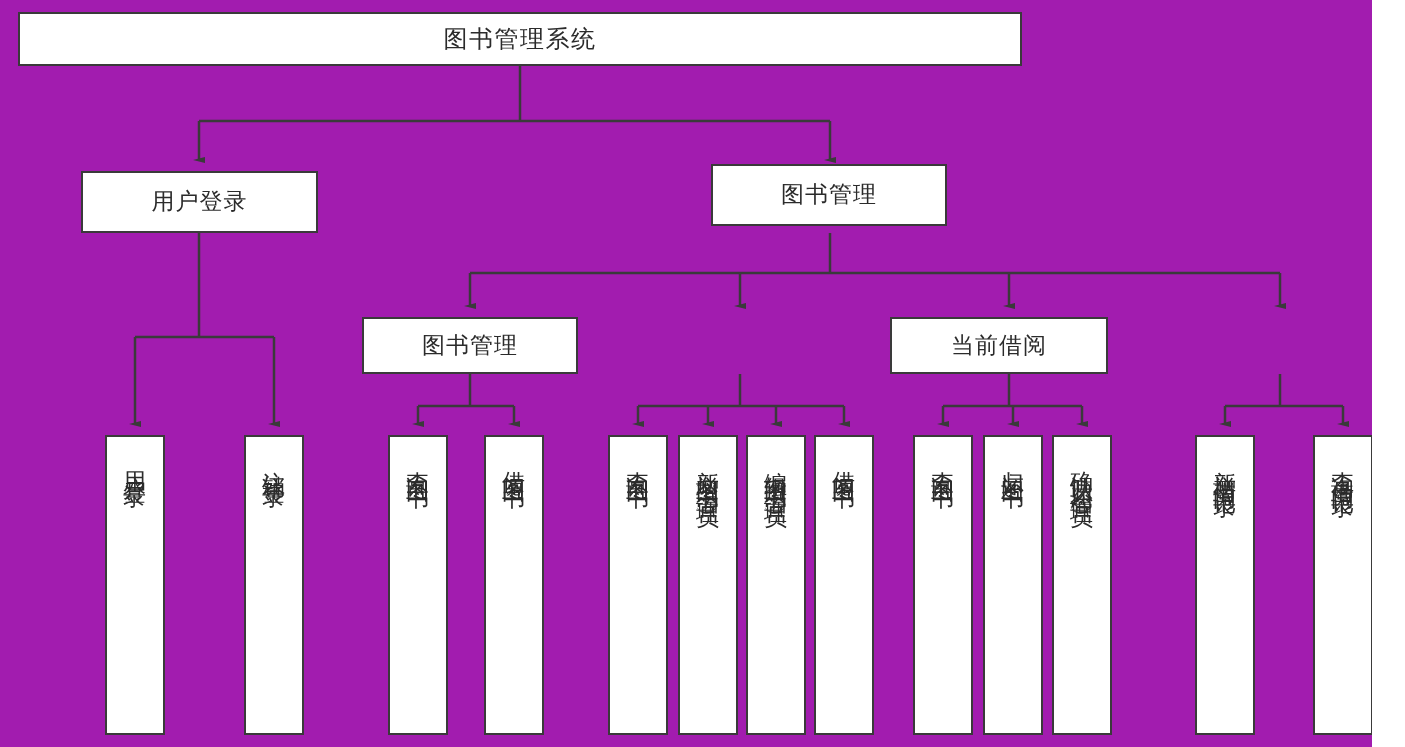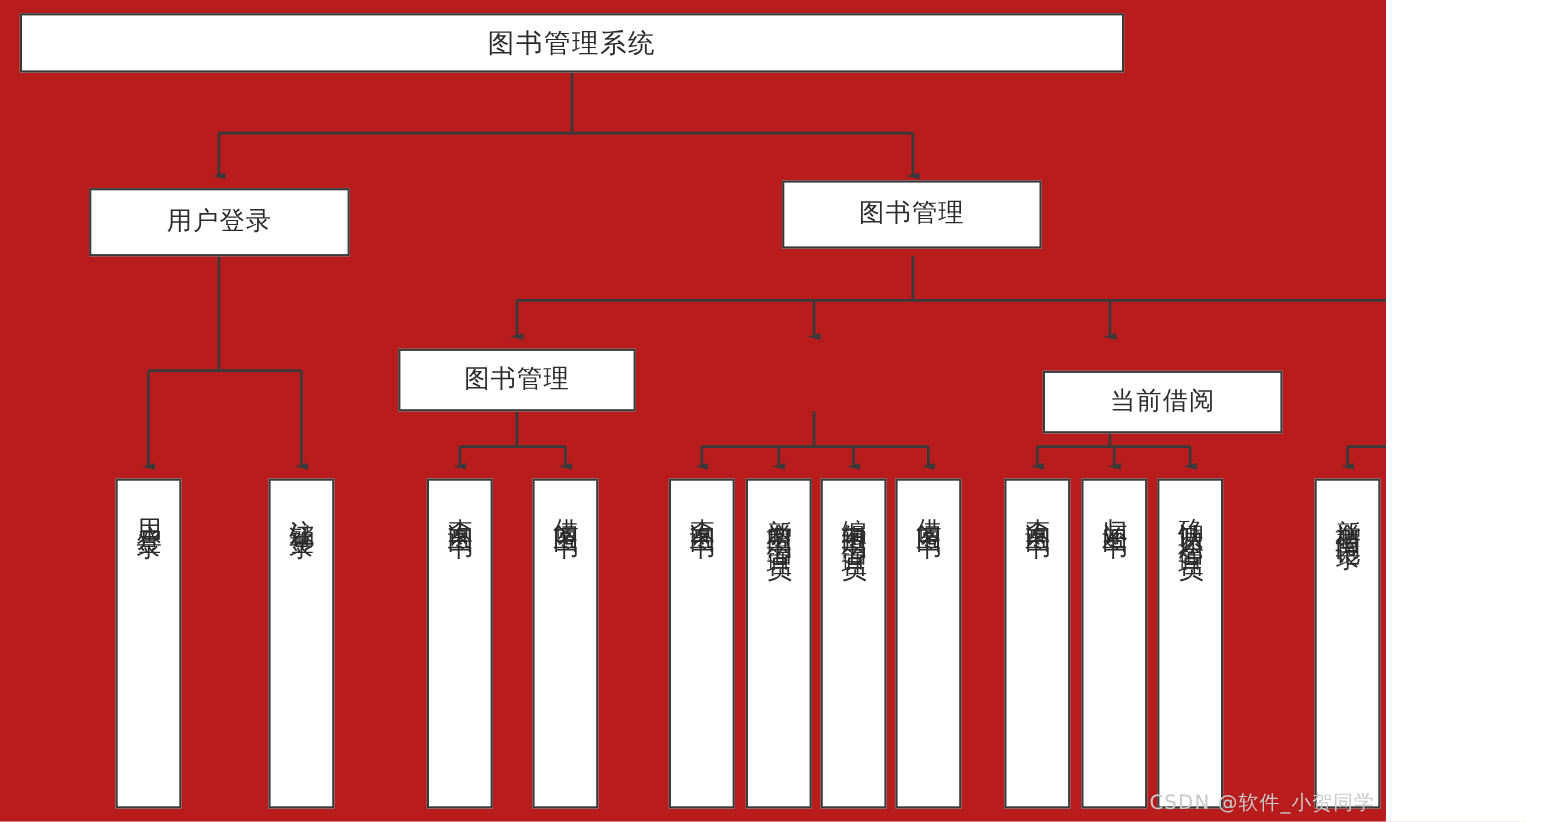--- a/index.html
+++ b/index.html
@@ -5,23 +5,23 @@
   html, body {
     margin: 0;
     padding: 0;
     background: #ffffff;
   }
   body {
     font-family: "DejaVu Sans", "Liberation Sans", sans-serif;
   }
   #canvas {
     position: relative;
-    width: 1260px;
+    width: 1372px;
     height: 747px;
-    background: #b91c1c;
+    background: #a21caf;
     overflow: hidden;
     text-align: right;
   }
   svg.edges {
     position: absolute;
     left: 0;
     top: 0;
     width: 1405px;
     height: 747px;
     pointer-events: none;
@@ -135,21 +135,21 @@
   <div class="node horiz" style="left:81px; top:171px; width:237px; height:62px;">
     <span>用户登录</span>
   </div>
   <div class="node horiz" style="left:711px; top:164px; width:236px; height:62px;">
     <span>图书管理</span>
   </div>
 
   <div class="node horiz" style="left:362px; top:317px; width:216px; height:57px;">
     <span>图书管理</span>
   </div>
-  <div class="node horiz" style="left:948px; top:317px; width:218px; height:57px;margin-top:20px;">
+  <div class="node horiz" style="left:890px; top:317px; width:218px; height:57px;">
     <span>当前借阅</span>
   </div>
 
   <div class="node vert" style="left:105px; top:435px; width:60px; height:300px;">
     <span class="vert-text">用户登录</span>
   </div>
   <div class="node vert" style="left:244px; top:435px; width:60px; height:300px;">
     <span class="vert-text">注销登录</span>
   </div>
 
@@ -183,15 +183,14 @@
     <span class="vert-text">确认归还（管理员）</span>
   </div>
 
   <div class="node vert" style="left:1195px; top:435px; width:60px; height:300px;">
     <span class="vert-text">新增借阅记录</span>
   </div>
   <div class="node vert" style="left:1313px; top:435px; width:60px; height:300px;">
     <span class="vert-text">查询借阅记录</span>
   </div>
 
-  <div class="watermark">CSDN @软件_小贺同学</div>
 
 </div>
 
 </body></html>

